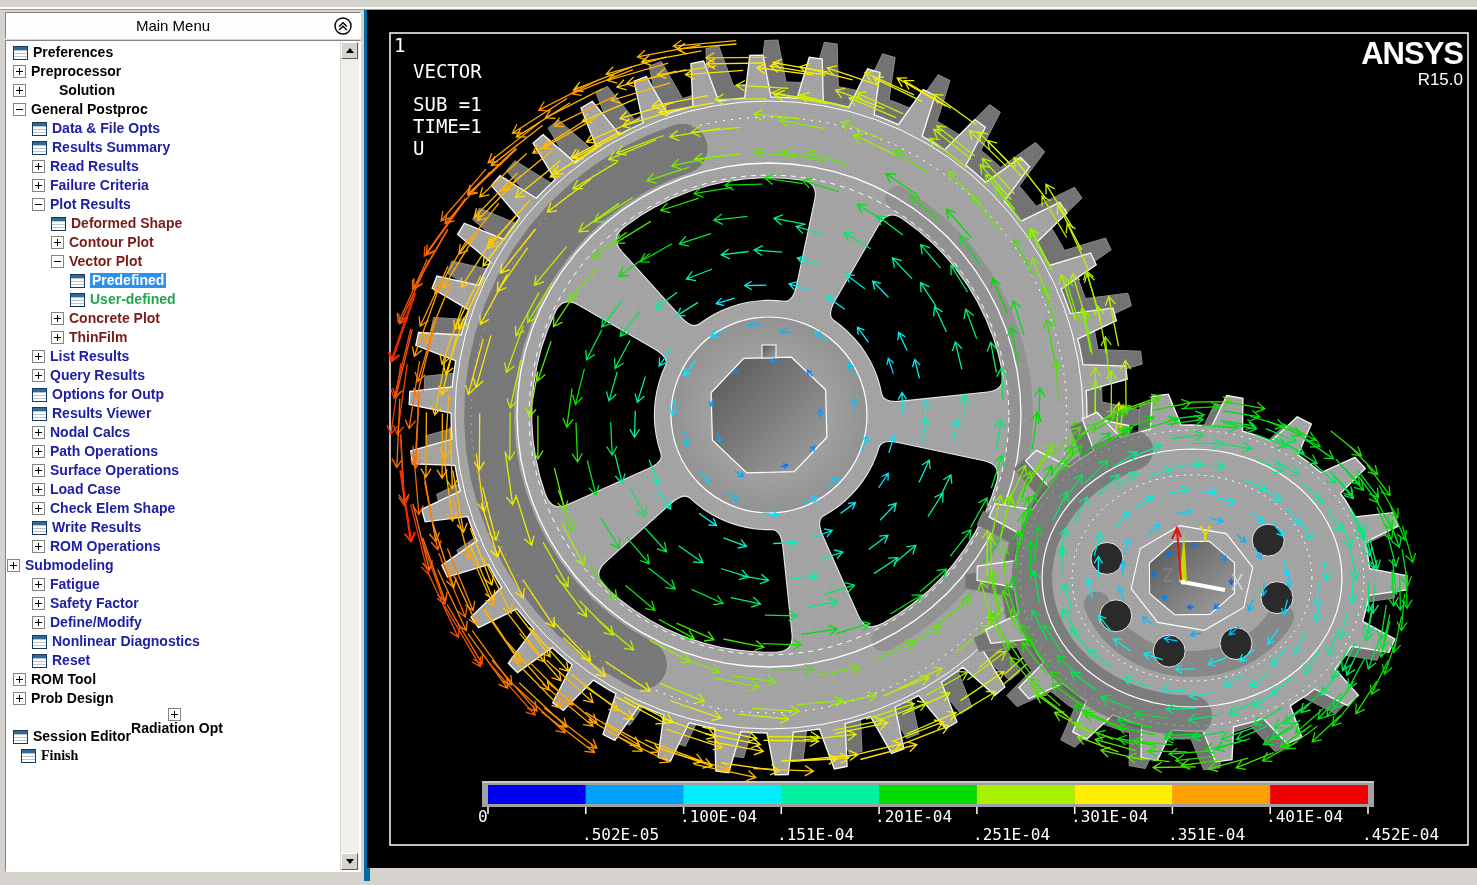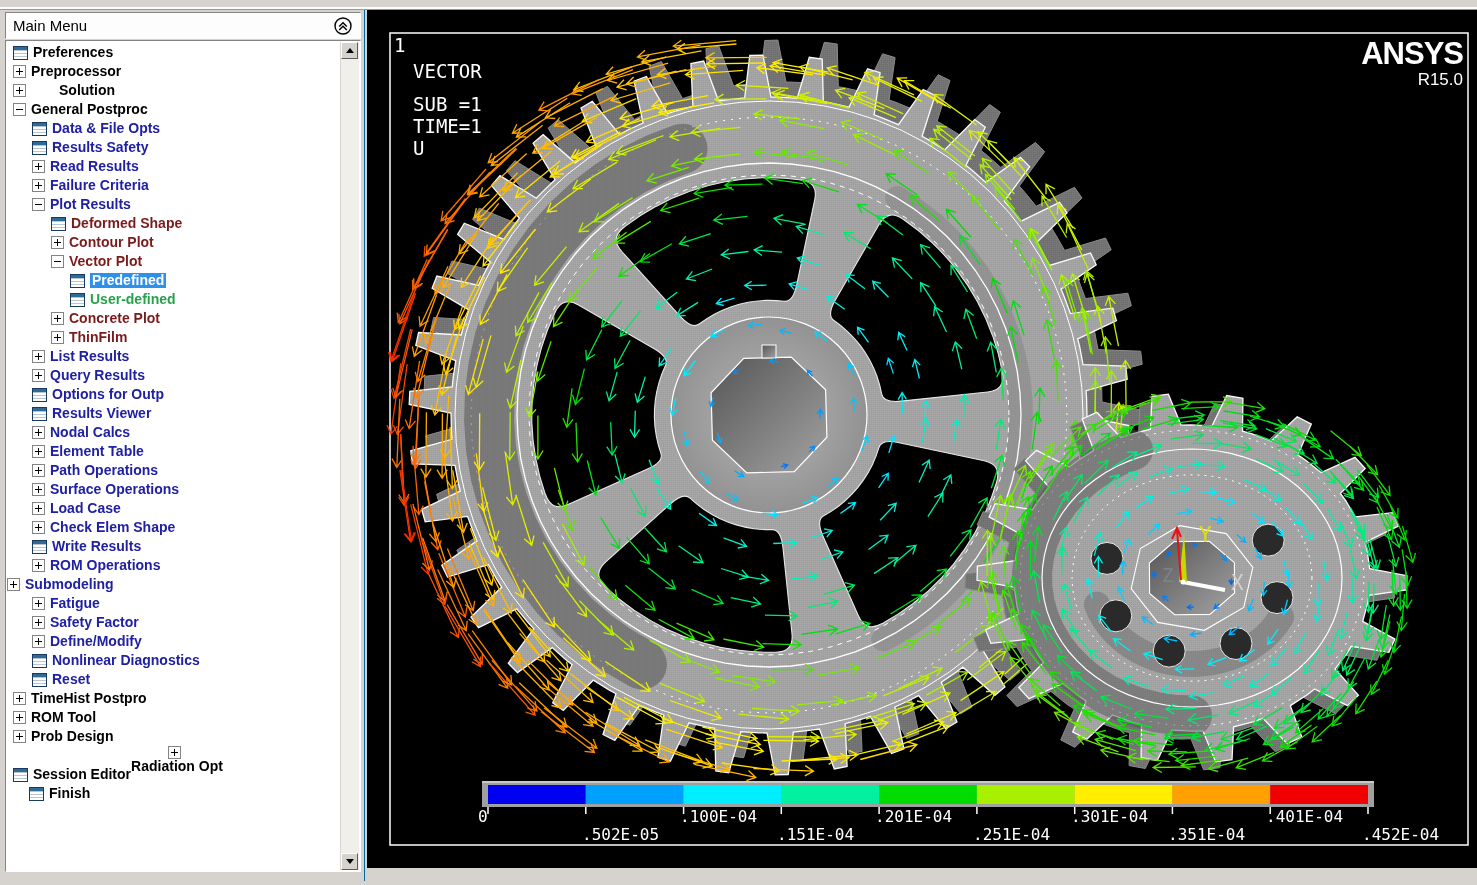--- a/index.html
+++ b/index.html
@@ -5,21 +5,21 @@
   html,body{margin:0;padding:0;}
   body{
     width:1477px;height:885px;overflow:hidden;position:relative;
     background:#d6d3ce;font-family:"Liberation Sans",sans-serif;
   }
   
   .top-strip{position:absolute;left:0;top:0;width:1477px;height:9px;
     background:#d6d3ce;border-bottom:1px solid #9a9a9a;box-shadow:inset 0 -2px 0 #fdfdfd;}
   
   .menu-panel{position:absolute;left:2px;top:10px;width:362px;height:871px;
-    background:#d6d3ce;border-right:1px solid #0369a1;}
+    background:#d6d3ce;border-right:6px solid #0369a1;text-align:center;}
   .menu-header{position:absolute;left:3px;top:2px;right:3px;height:25px;background:#fdfdfd;
     border:1px solid;border-color:#848484 #fdfdfd #fdfdfd #848484;
     display:flex;align-items:center;padding:0 7px;font-size:15px;color:#000;}
   .menu-header .ttl{flex:1;}
   .collapse-btn{width:20px;height:20px;display:flex;align-items:center;justify-content:center;cursor:pointer;}
   .menu-body{position:absolute;left:3px;top:30px;right:3px;bottom:9px;background:#fff;
     border:1px solid;border-color:#848484 #fdfdfd #fdfdfd #848484;}
   .menu-list{position:absolute;left:1px;top:2px;right:19px;bottom:1px;overflow:hidden;}
   .m-row{height:19px;display:flex;align-items:center;white-space:nowrap;cursor:pointer;}
   .m-row .ic{flex:0 0 auto;margin-right:5px;}
@@ -110,21 +110,21 @@
         <div class="m-row" style="padding-left: 25px;">
           <span class="ic">
             <span class="i-dialog" style="display:block"></span>
           </span>
           <span class="m-label c-blue">Data &amp; File Opts</span>
         </div>
         <div class="m-row" style="padding-left: 25px;">
           <span class="ic">
             <span class="i-dialog" style="display:block"></span>
           </span>
-          <span class="m-label c-blue">Results Safety</span>
+          <span class="m-label c-blue">Results Summary</span>
         </div>
         <div class="m-row" style="padding-left: 25px;">
           <span class="ic">
             <span class="i-box" style="display:block">
               <i class="pm-h"></i>
               <i class="pm-v"></i>
             </span>
           </span>
           <span class="m-label c-blue">Read Results</span>
         </div>
@@ -237,29 +237,20 @@
           </span>
           <span class="m-label c-blue">Nodal Calcs</span>
         </div>
         <div class="m-row" style="padding-left: 25px;">
           <span class="ic">
             <span class="i-box" style="display:block">
               <i class="pm-h"></i>
               <i class="pm-v"></i>
             </span>
           </span>
-          <span class="m-label c-blue">Element Table</span>
-        </div>
-        <div class="m-row" style="padding-left: 25px;">
-          <span class="ic">
-            <span class="i-box" style="display:block">
-              <i class="pm-h"></i>
-              <i class="pm-v"></i>
-            </span>
-          </span>
           <span class="m-label c-blue">Path Operations</span>
         </div>
         <div class="m-row" style="padding-left: 25px;">
           <span class="ic">
             <span class="i-box" style="display:block">
               <i class="pm-h"></i>
               <i class="pm-v"></i>
             </span>
           </span>
           <span class="m-label c-blue">Surface Operations</span>
@@ -345,56 +336,47 @@
           </span>
           <span class="m-label c-blue">Reset</span>
         </div>
         <div class="m-row" style="padding-left: 6px;">
           <span class="ic">
             <span class="i-box" style="display:block">
               <i class="pm-h"></i>
               <i class="pm-v"></i>
             </span>
           </span>
-          <span class="m-label c-black">TimeHist Postpro</span>
+          <span class="m-label c-black">ROM Tool</span>
         </div>
         <div class="m-row" style="padding-left: 6px;">
           <span class="ic">
             <span class="i-box" style="display:block">
               <i class="pm-h"></i>
               <i class="pm-v"></i>
             </span>
           </span>
-          <span class="m-label c-black">ROM Tool</span>
+          <span class="m-label c-black">Prob Design</span>
+        </div>
+        <div class="m-row" style="padding-left: 6px; flex-direction: column;">
+          <span class="ic">
+            <span class="i-box" style="display:block">
+              <i class="pm-h"></i>
+              <i class="pm-v"></i>
+            </span>
+          </span>
+          <span class="m-label c-black">Radiation Opt</span>
         </div>
         <div class="m-row" style="padding-left: 6px;">
           <span class="ic">
-            <span class="i-box" style="display:block">
-              <i class="pm-h"></i>
-              <i class="pm-v"></i>
-            </span>
-          </span>
-          <span class="m-label c-black">Prob Design</span>
-        </div>
-        <div class="m-row" style="padding-left: 6px; flex-direction: column;">
-          <span class="ic">
-            <span class="i-box" style="display:block">
-              <i class="pm-h"></i>
-              <i class="pm-v"></i>
-            </span>
-          </span>
-          <span class="m-label c-black">Radiation Opt</span>
-        </div>
-        <div class="m-row" style="padding-left: 6px;">
-          <span class="ic">
             <span class="i-dialog" style="display:block"></span>
           </span>
           <span class="m-label c-black">Session Editor</span>
         </div>
-        <div class="m-row" style="padding-left: 22px;">
+        <div class="m-row" style="padding-left: 14px; font-family: Liberation Serif, serif;">
           <span class="ic">
             <span class="i-dialog" style="display:block"></span>
           </span>
           <span class="m-label c-black">Finish</span>
         </div>
       </div>
     <div class="menu-scrollbar">
       <div class="sb-btn up">
           <span class="tri t-up"></span>
         </div>

